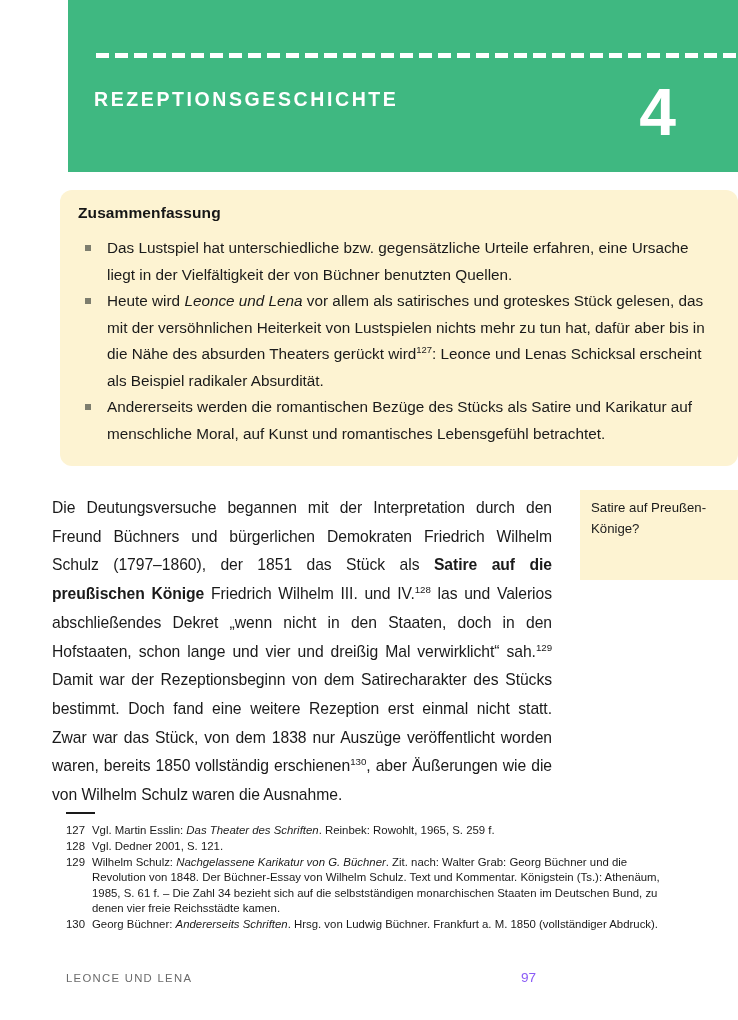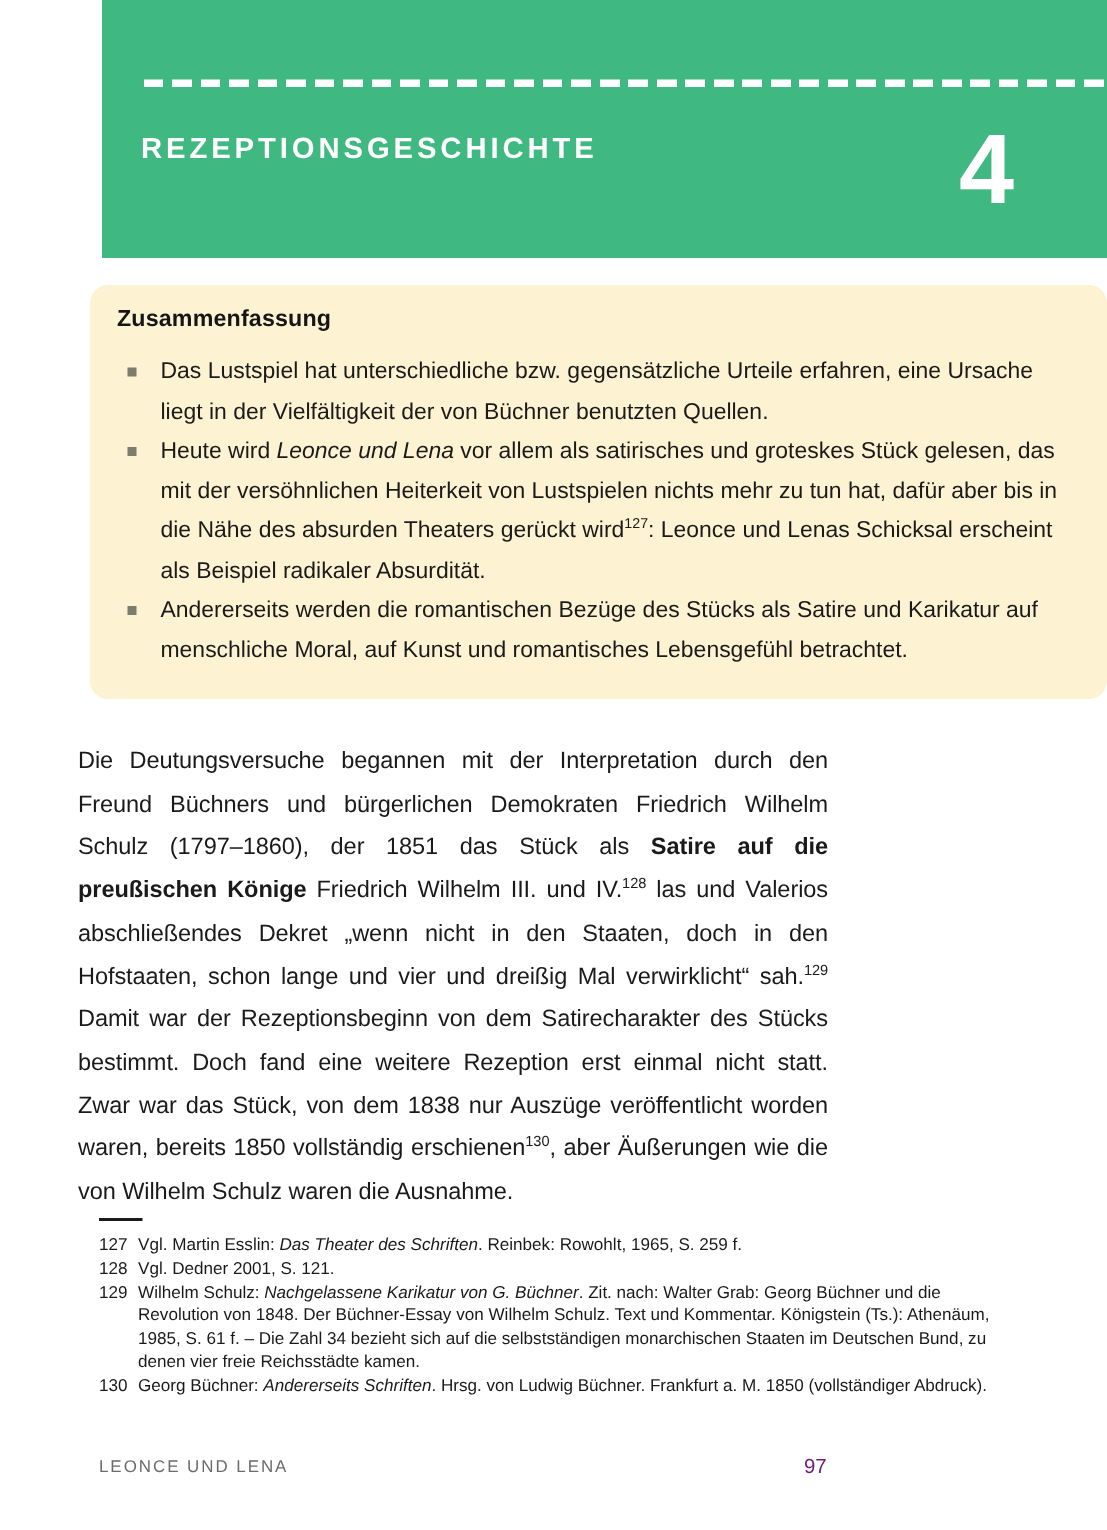--- a/index.html
+++ b/index.html
@@ -175,24 +175,24 @@
     position: absolute;
     left: 66px;
     top: 972px;
     font-size: 11.3px;
     letter-spacing: 1.3px;
     color: #6b6b6b;
     font-weight: normal;
   }
   .footer-page {
     position: absolute;
-    left: 536px;
+    left: 521px;
     top: 970px;
     font-size: 13.6px;
-    color: #701a75;
+    color: #8b5cf6;
   }
 </style>
 </head>
 <body>
 
 <div id="page">
 
   <div class="chapter-header">
     <div class="chapter-dashline"></div>
     <div class="chapter-title">REZEPTIONSGESCHICHTE</div>
@@ -212,20 +212,21 @@
       </li>
       <li>
         <span class="sq"></span>
         <span>Andererseits werden die romantischen Bezüge des Stücks als Satire und Karikatur auf menschliche Moral, auf Kunst und romantisches Lebensgefühl betrachtet.</span>
       </li>
     </ul>
   </div>
 
   <div class="body-text">Die Deutungsversuche begannen mit der Interpretation durch den Freund Büchners und bürgerlichen Demokraten Friedrich Wilhelm Schulz (1797–1860), der 1851 das Stück als <b>Satire auf die preußischen Könige</b> Friedrich Wilhelm III. und IV.<sup>128</sup> las und Valerios abschließendes Dekret „wenn nicht in den Staaten, doch in den Hofstaaten, schon lange und vier und dreißig Mal verwirklicht“ sah.<sup>129</sup> Damit war der Rezeptionsbeginn von dem Satirecharakter des Stücks bestimmt. Doch fand eine weitere Rezeption erst einmal nicht statt. Zwar war das Stück, von dem 1838 nur Auszüge veröffentlicht worden waren, bereits 1850 vollständig erschienen<sup>130</sup>, aber Äußerungen wie die von Wilhelm Schulz waren die Ausnahme.</div>
 
+  <div class="margin-note">Satire auf Preußen-Könige?</div>
 
   <div class="footnotes">
     <div class="footnote-rule"></div>
     <div class="footnote">
       <span class="fn-num">127</span>
       <span>Vgl. Martin Esslin: <i>Das Theater des Schriften</i>. Reinbek: Rowohlt, 1965, S. 259 f.</span>
     </div>
     <div class="footnote">
       <span class="fn-num">128</span>
       <span>Vgl. Dedner 2001, S. 121.</span>

